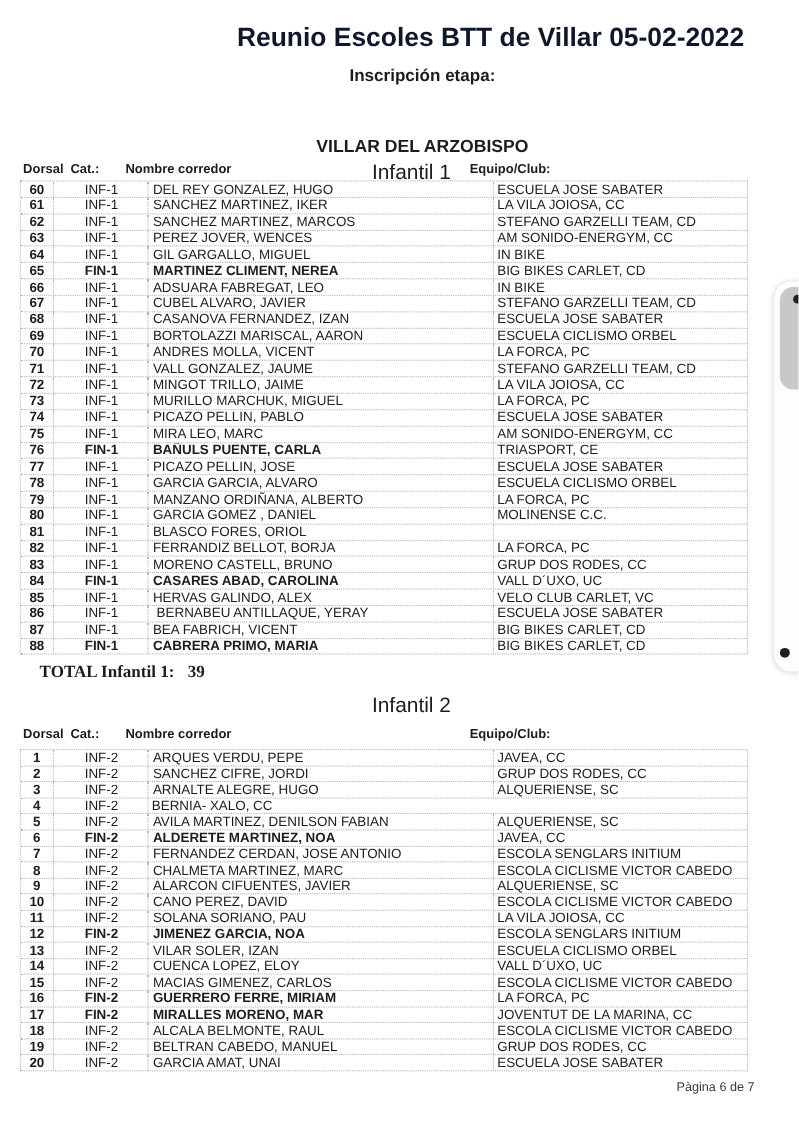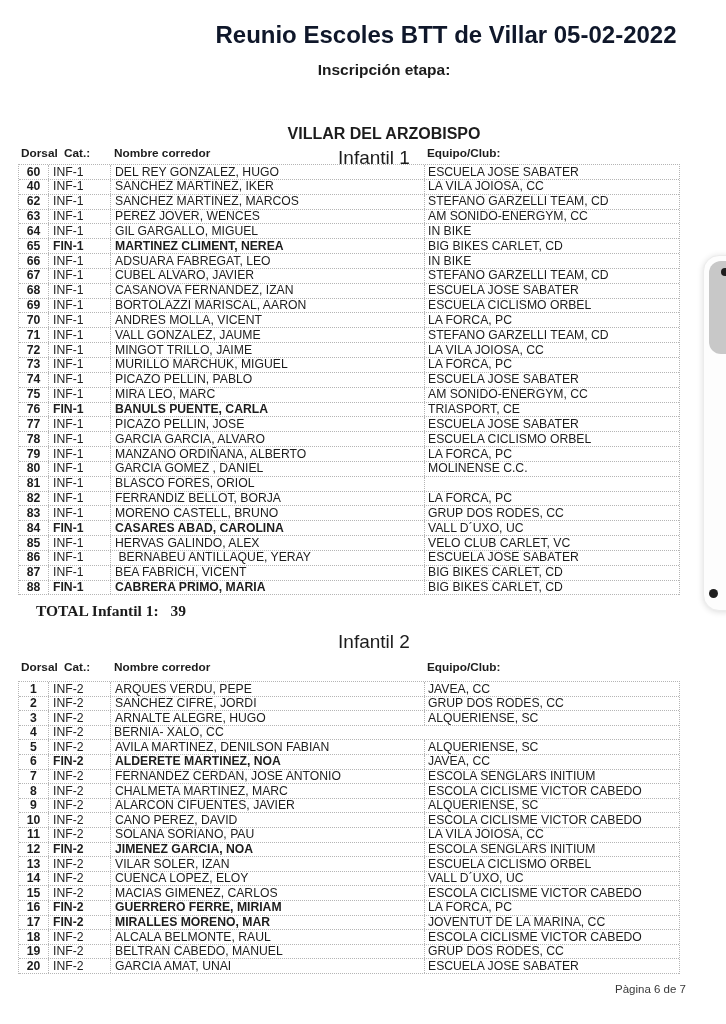--- a/index.html
+++ b/index.html
@@ -32,21 +32,21 @@
     border-top:1px dotted #b5b5b5; border-left:1px dotted #b5b5b5; border-right:1px dotted #b5b5b5;
     font-size:12.2px;
   }
   .grid1 { top:164px; }
   .grid2 { top:681px; }
   .trow { display:flex; width:100%; border-bottom:1px dotted #b5b5b5; }
   .grid1 .trow { height:14.85px; }
   .grid2 .trow { height:14.6px; }
   .c { white-space:pre; overflow:hidden; line-height:13.8px; padding-top:0.5px; }
   .c-dorsal { width:30px; text-align:center; border-right:1px dotted #b5b5b5;font-weight:bold; }
-  .c-cat    { width:62px; padding-left:4px; border-right:1px dotted #b5b5b5; }
+  .c-cat    { width:62px; padding-left:4px; border-right:1px dotted #b5b5b5;margin-left:24px; }
   .c-nombre { width:314px; padding-left:4px; border-right:1px dotted #b5b5b5; }
   .c-equipo { flex:1; padding-left:3px; }
   .trow.bold .c-dorsal, .trow.bold .c-cat, .trow.bold .c-nombre { font-weight:bold; }
 
   .total-line { top:602px; left:36px; font-family:"Liberation Serif", serif; font-weight:bold; font-size:15.5px; }
   .total-line .gap { display:inline-block; width:12px; }
 
   .footer { top:983px; right:40px; font-size:11.5px; color:#3a3a3a; }
 
   .scroll-pill {
@@ -81,21 +81,21 @@
   </div>
 
   <div class="grid grid1" id="grid-0">
       <div class="trow">
         <div class="c c-dorsal">60</div>
         <div class="c c-cat">INF-1</div>
         <div class="c c-nombre">DEL REY GONZALEZ, HUGO</div>
         <div class="c c-equipo">ESCUELA JOSE SABATER</div>
       </div>
       <div class="trow">
-        <div class="c c-dorsal">40</div>
+        <div class="c c-dorsal">61</div>
         <div class="c c-cat">INF-1</div>
         <div class="c c-nombre">SANCHEZ MARTINEZ, IKER</div>
         <div class="c c-equipo">LA VILA JOIOSA, CC</div>
       </div>
       <div class="trow">
         <div class="c c-dorsal">62</div>
         <div class="c c-cat">INF-1</div>
         <div class="c c-nombre">SANCHEZ MARTINEZ, MARCOS</div>
         <div class="c c-equipo">STEFANO GARZELLI TEAM, CD</div>
       </div>

